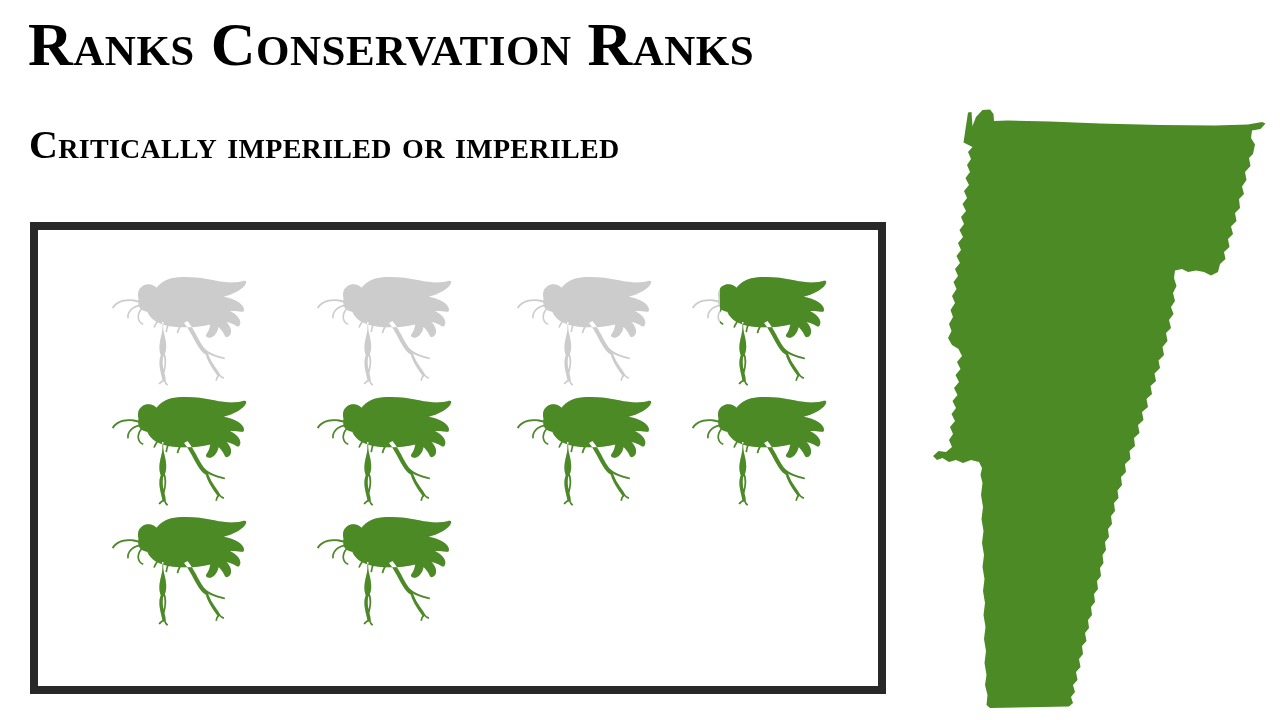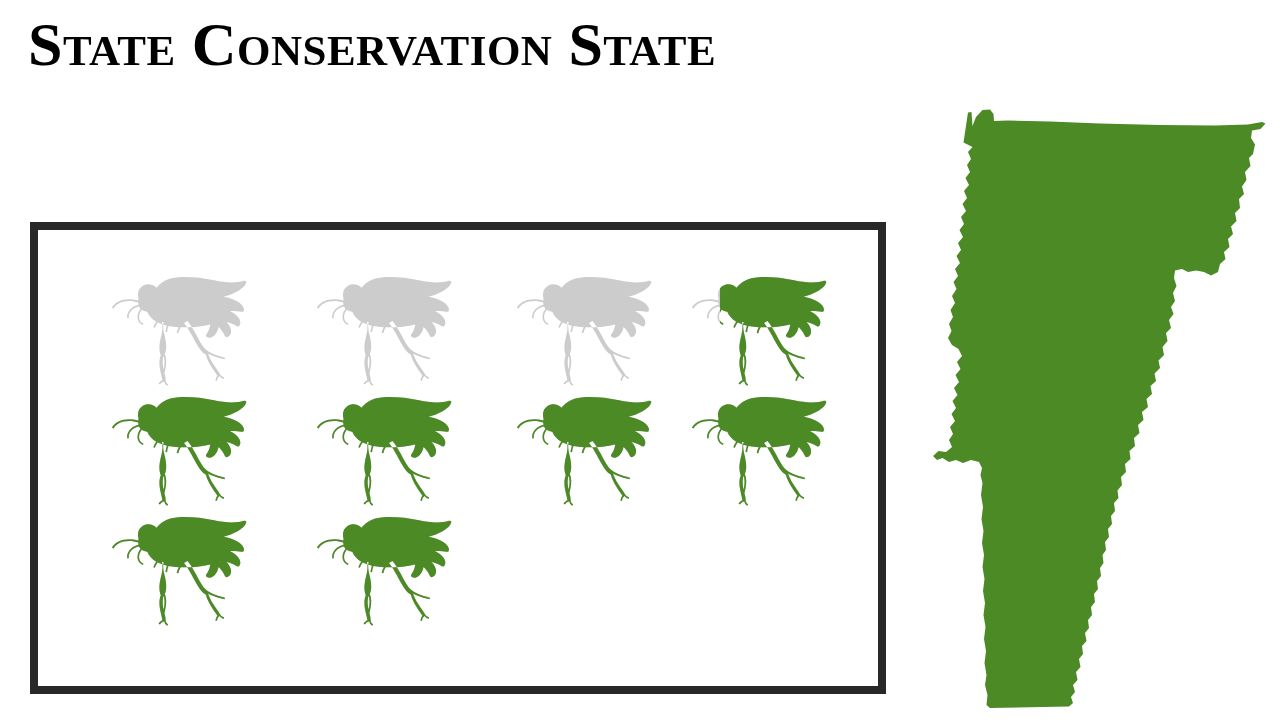--- a/index.html
+++ b/index.html
@@ -102,22 +102,23 @@
     display: block;
     width: 100%;
     height: 100%;
   }
 </style>
 </head>
 <body>
 
 <div id="stage" style="background: rgb(255, 255, 255);">
 
-  <div id="title" style="color: rgb(0, 0, 0);">State Conservation State</div>
-
+  <div id="title" style="color: rgb(0, 0, 0);">Ranks Conservation Ranks</div>
+
+  <div id="subtitle" style="color: rgb(0, 0, 0);">Critically imperiled or imperiled</div>
 
   <div id="pictogram-frame" style="left: 30px; top: 222px; width: 856px; height: 472px; border-width: 8px; border-color: rgb(40, 40, 40);">
 
     <div id="bee-grid">
         <div class="bee-cell" style="left: 38px; top: 30px;">
           <svg viewBox="0 0 178 122">
             <defs>
               <clipPath id="beeclip0">
                 <rect x="178.00" y="-20" width="0.00" height="162.00"></rect>
               </clipPath>

